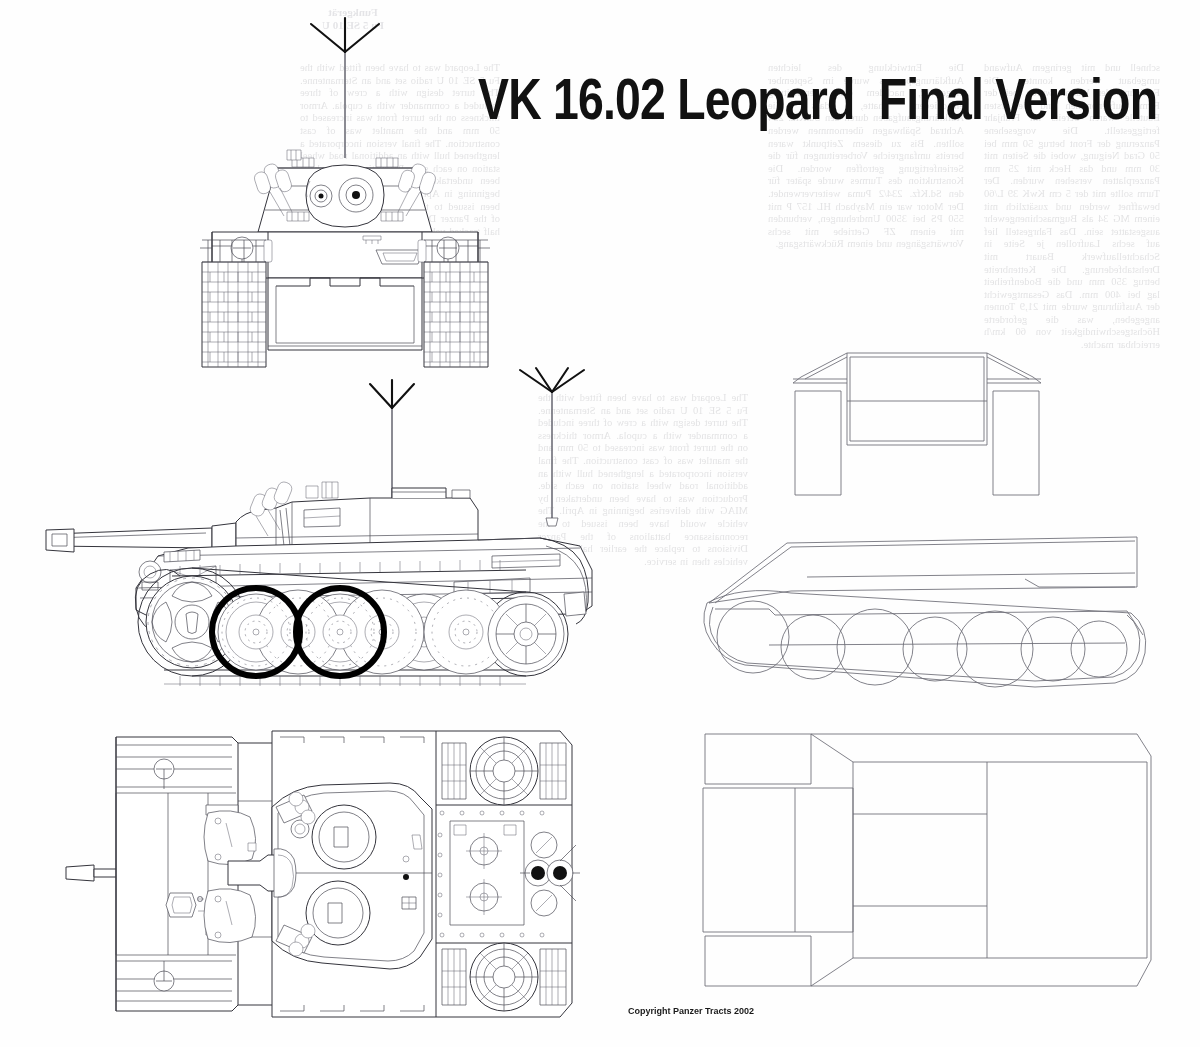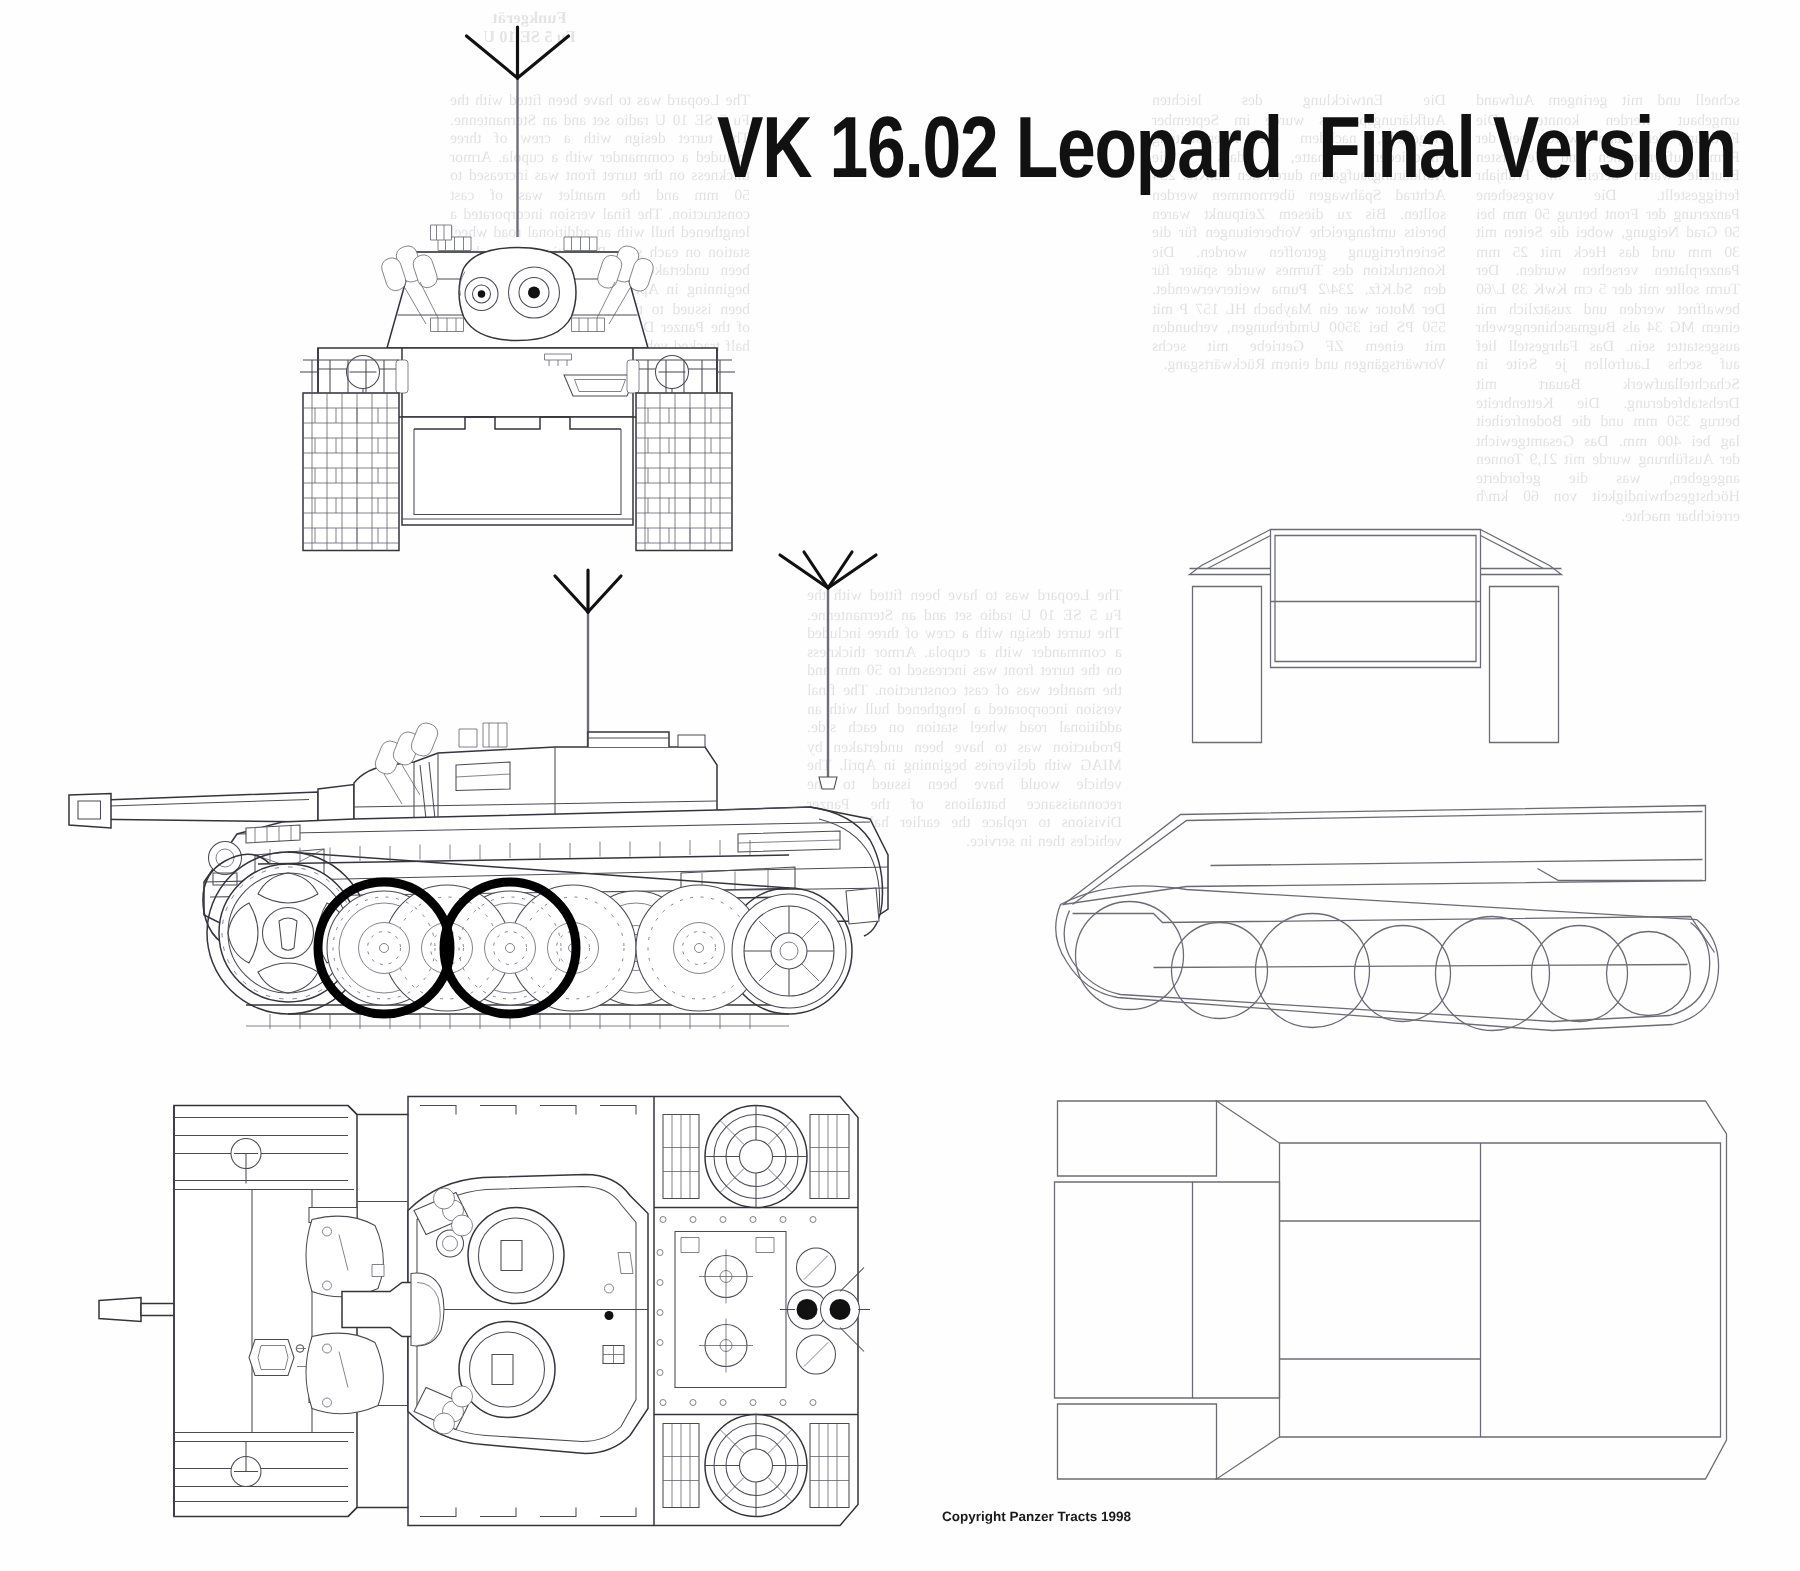--- a/index.html
+++ b/index.html
@@ -657,15 +657,15 @@
         <path class="sch" d="M20 216 L126 216 L126 266 L20 266 Z"></path>
       </g>
       <g>
         <path class="sch" d="M168 94 L302 94"></path>
         <path class="sch" d="M168 186 L302 186"></path>
         <path class="sch" d="M302 42 L302 238"></path>
       </g>
     </svg>
   </div>
 
-  <div id="copyright">Copyright Panzer Tracts 1998</div>
+  <div id="copyright">Copyright Panzer Tracts 2002</div>
 
 </div>
 
 </body></html>

